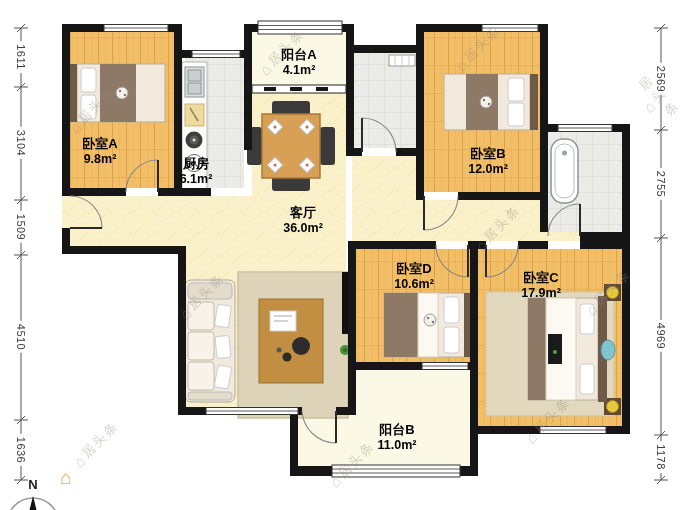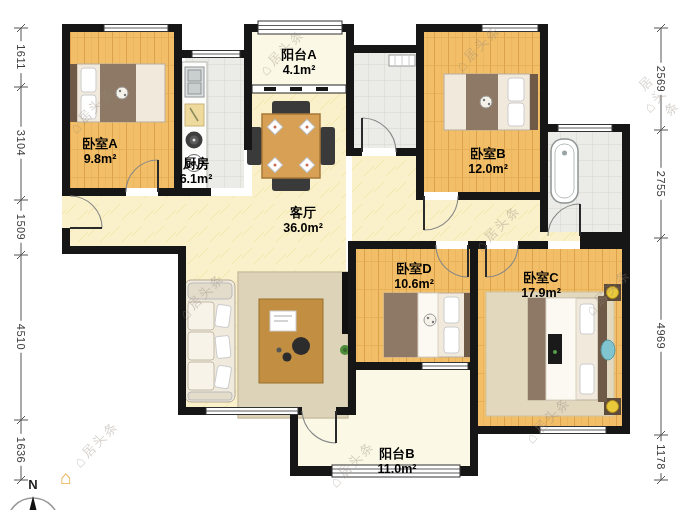--- a/index.html
+++ b/index.html
@@ -15,21 +15,21 @@
   .lbl .ar{display:block;font-weight:bold;font-size:12.5px;}
   #lbl-bedroomA{left:100px;top:152px}
   #lbl-kitchen{left:196px;top:172px}
   #lbl-balconyA{left:299px;top:63px}
   #lbl-bathroomA{left:387px;top:113px}
   #lbl-bedroomB{left:488px;top:162px}
   #lbl-bathroomB{left:586px;top:184px}
   #lbl-living{left:303px;top:221px}
   #lbl-bedroomD{left:414px;top:277px}
   #lbl-bedroomC{left:541px;top:286px}
-  #lbl-balconyB{left:397px;top:462px}
+  #lbl-balconyB{left:397px;top:438px}
   
   .dim{position:absolute;transform:translate(-50%,-50%) rotate(90deg);font-size:11px;
        color:#3d3d3d;background:#ffffff;padding:0 3px;letter-spacing:.5px;z-index:4;}
   #dim-l0{left:21px;top:57px}
   #dim-l1{left:21px;top:143px}
   #dim-l2{left:21px;top:227px}
   #dim-l3{left:21px;top:337px}
   #dim-l4{left:21px;top:450px}
   #dim-r0{left:661px;top:79px}
   #dim-r1{left:661px;top:184px}

